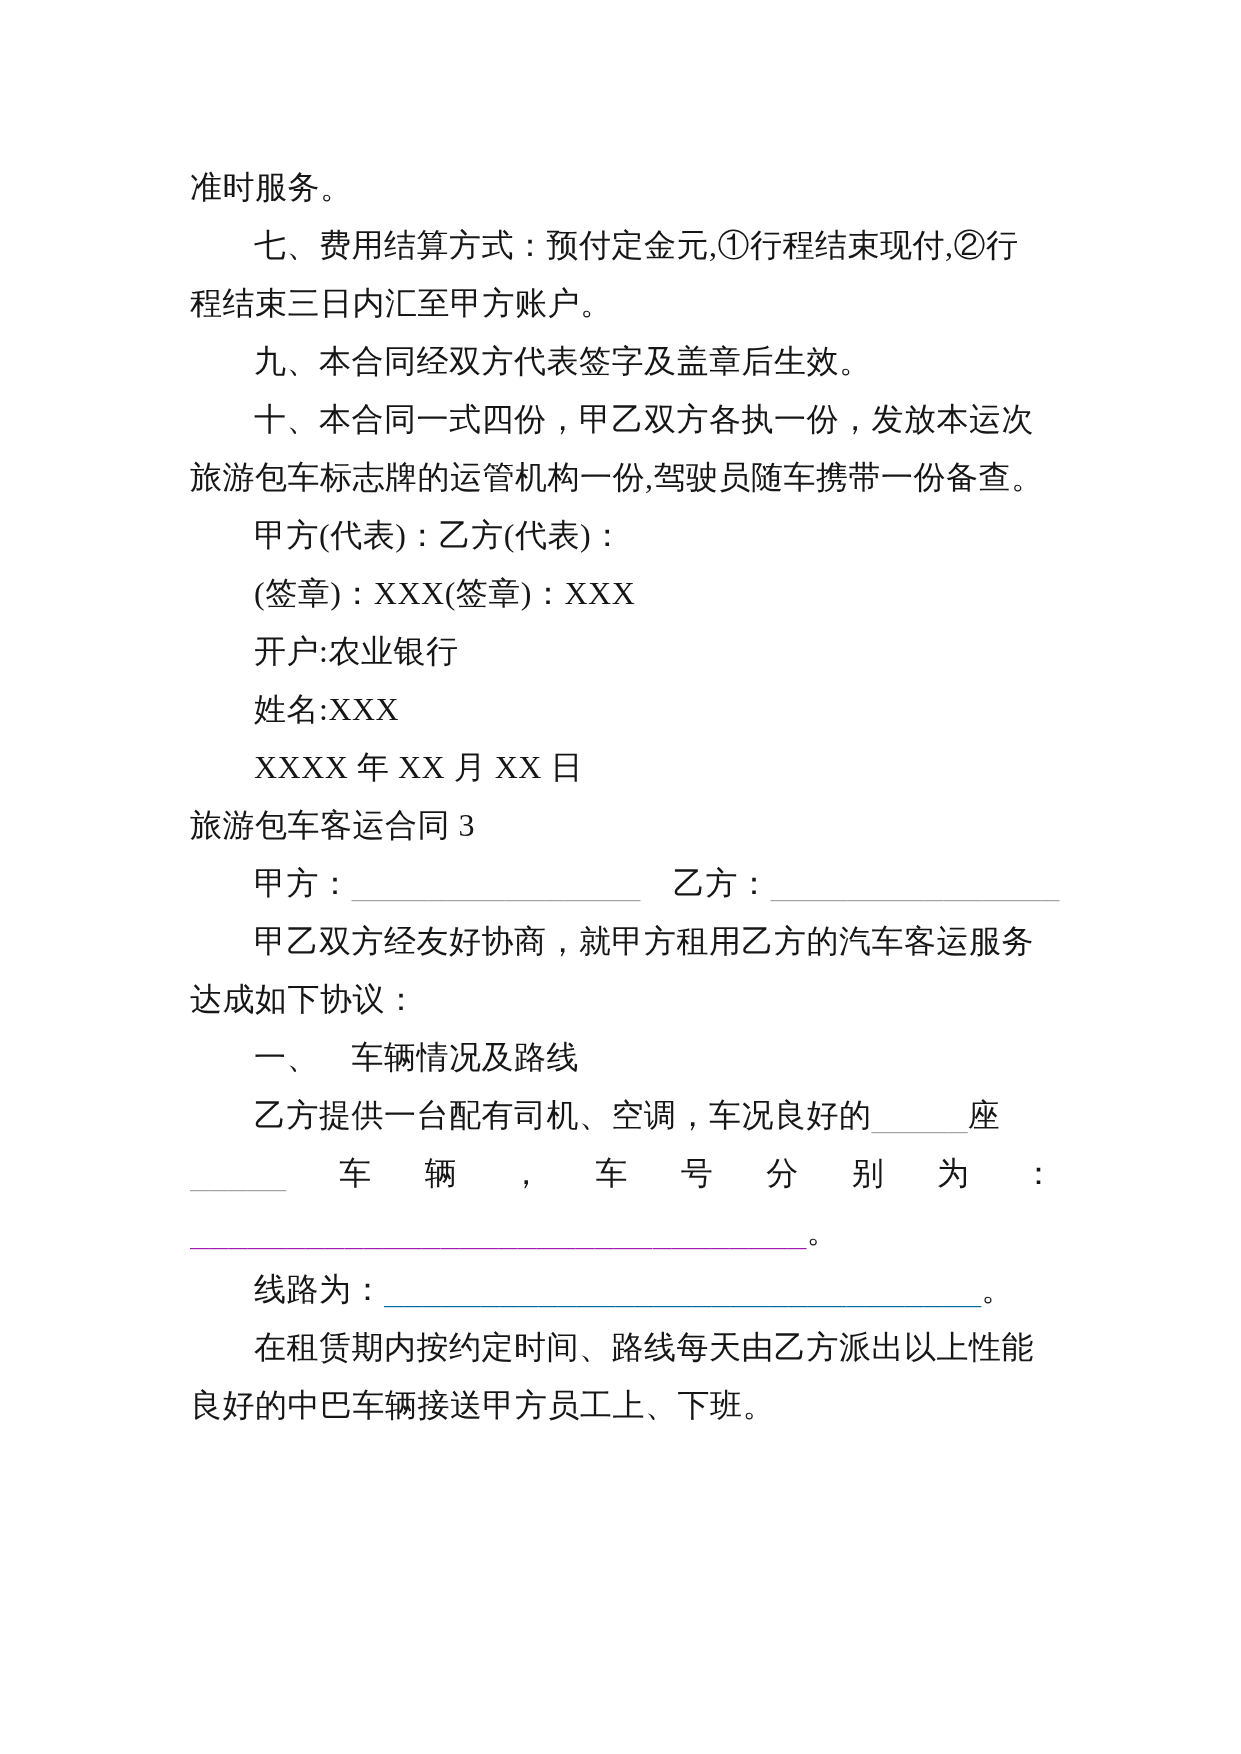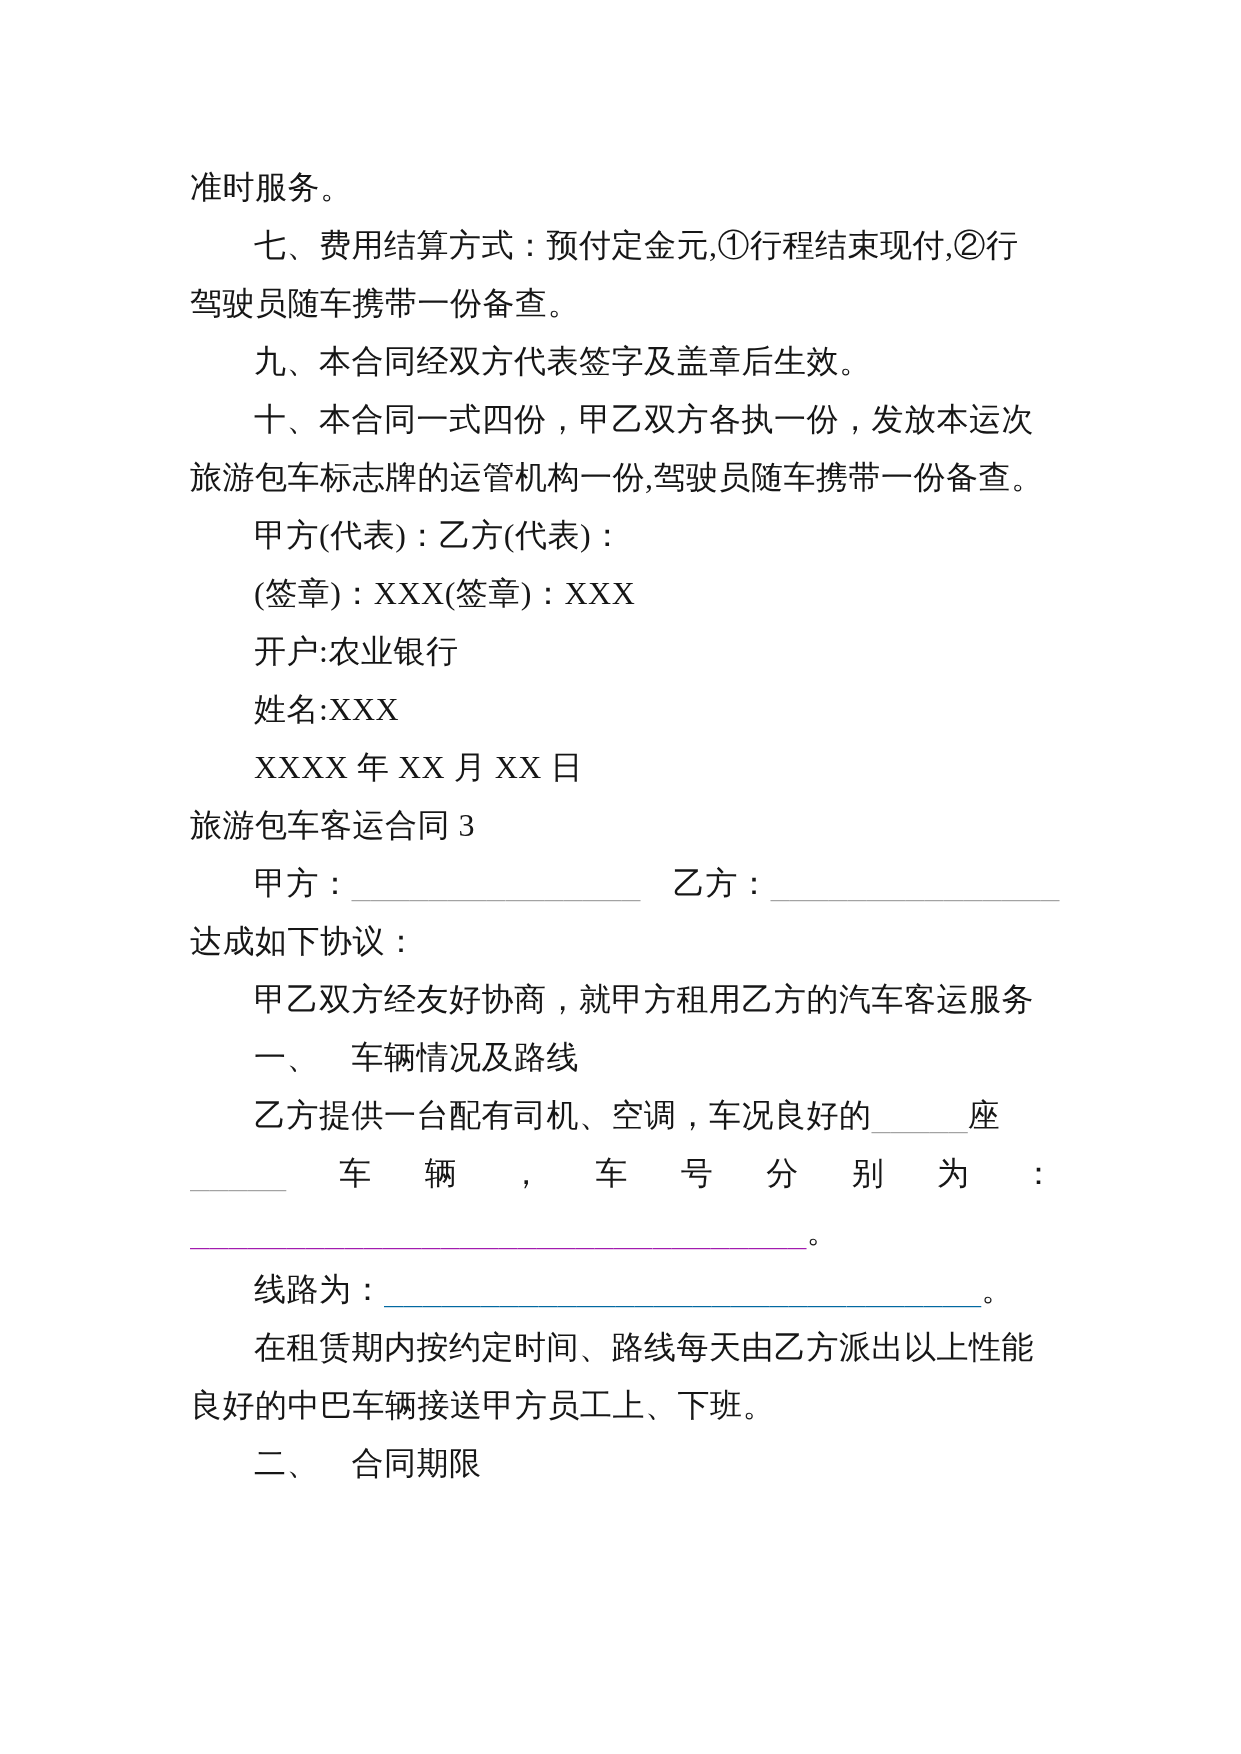--- a/index.html
+++ b/index.html
@@ -40,34 +40,33 @@
     letter-spacing: 0;
     text-align: center;
   }
 </style>
 </head>
 <body>
 
 <div class="page" style="color: rgb(22, 22, 22);">
     <div class="line"><span class="txt">准时服务。</span></div>
     <div class="line indent"><span class="txt">七、费用结算方式：预付定金元,①行程结束现付,②行</span></div>
-    <div class="line"><span class="txt">驾驶员随车携带一份备查。</span></div>
+    <div class="line"><span class="txt">程结束三日内汇至甲方账户。</span></div>
     <div class="line indent"><span class="txt">九、本合同经双方代表签字及盖章后生效。</span></div>
     <div class="line indent"><span class="txt">十、本合同一式四份，甲乙双方各执一份，发放本运次</span></div>
     <div class="line"><span class="txt">旅游包车标志牌的运管机构一份,驾驶员随车携带一份备查。</span></div>
     <div class="line indent"><span class="txt">甲方(代表)：乙方(代表)：</span></div>
     <div class="line indent"><span class="txt">(签章)：XXX(签章)：XXX</span></div>
     <div class="line indent"><span class="txt">开户:农业银行</span></div>
     <div class="line indent"><span class="txt">姓名:XXX</span></div>
     <div class="line indent"><span class="txt">XXXX 年 XX 月 XX 日</span></div>
     <div class="line"><span class="txt">旅游包车客运合同 3</span></div>
     <div class="line indent"><span class="txt">甲方：</span><span class="blank" style="color: rgb(163, 163, 163);">_______________</span><span class="txt">　乙方：</span><span class="blank" style="color: rgb(163, 163, 163);">_______________</span></div>
+    <div class="line indent"><span class="txt">甲乙双方经友好协商，就甲方租用乙方的汽车客运服务</span></div>
     <div class="line"><span class="txt">达成如下协议：</span></div>
-    <div class="line indent"><span class="txt">甲乙双方经友好协商，就甲方租用乙方的汽车客运服务</span></div>
     <div class="line indent"><span class="txt">一、　车辆情况及路线</span></div>
     <div class="line indent"><span class="txt">乙方提供一台配有司机、空调，车况良好的</span><span class="blank" style="color: rgb(163, 163, 163);">_____</span><span class="txt">座</span></div>
     <div class="line distribute"><span class="blank" style="color: rgb(163, 163, 163);">_____</span><span class="txt">车</span><span class="txt">辆</span><span class="txt">，</span><span class="txt">车</span><span class="txt">号</span><span class="txt">分</span><span class="txt">别</span><span class="txt">为</span><span class="txt">：</span></div>
     <div class="line"><span class="blank" style="color: #a21caf;">________________________________</span><span class="txt">。</span></div>
     <div class="line indent"><span class="txt">线路为：</span><span class="blank" style="color: #0369a1;">_______________________________</span><span class="txt">。</span></div>
     <div class="line indent"><span class="txt">在租赁期内按约定时间、路线每天由乙方派出以上性能</span></div>
     <div class="line"><span class="txt">良好的中巴车辆接送甲方员工上、下班。</span></div>
-    <div class="line indent"><span class="txt">二、　合同期限</span></div>
   </div>
 
 </body></html>

